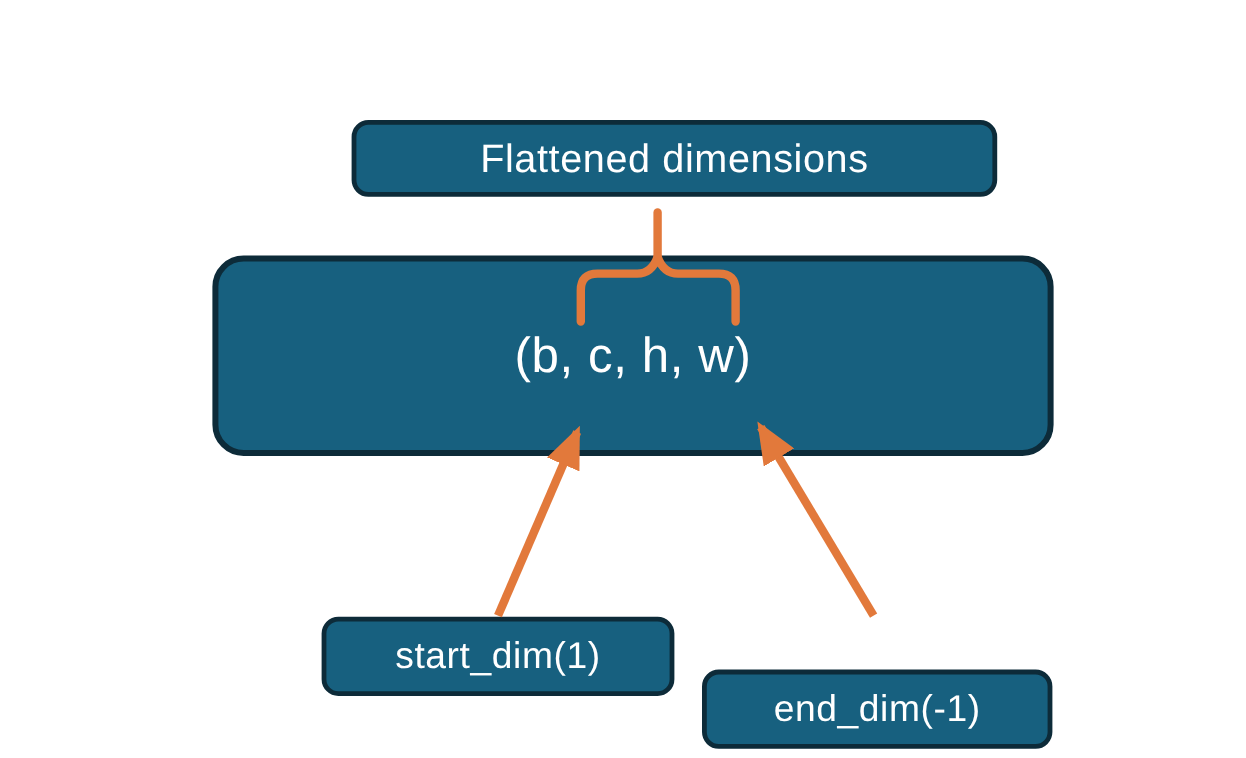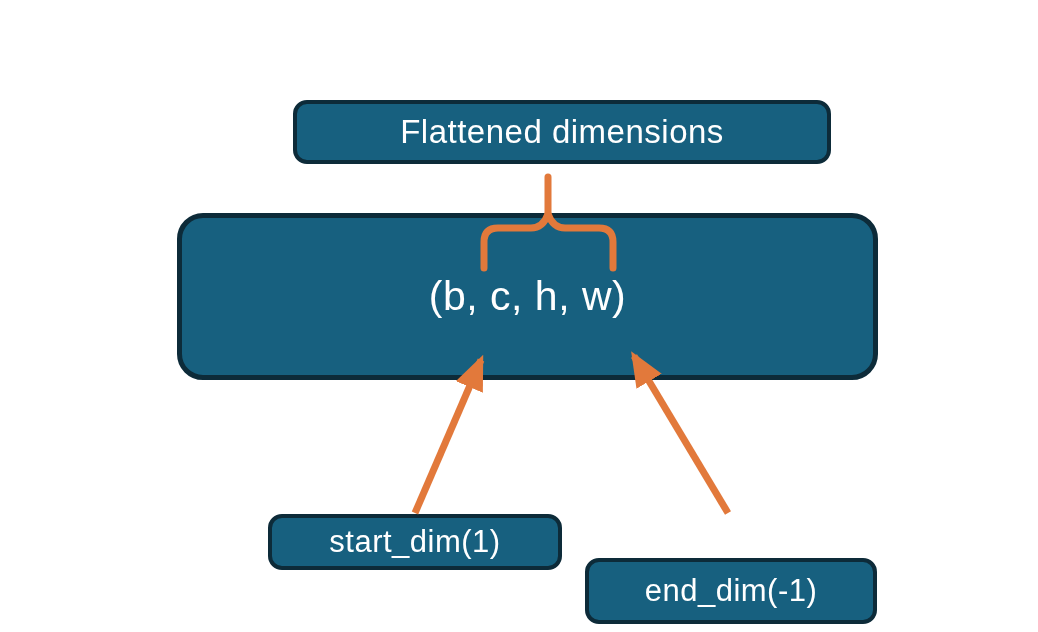--- a/index.html
+++ b/index.html
@@ -41,21 +41,21 @@
     width: 701px;
     height: 167px;
     border-width: 5px;
     border-radius: 26px;
     font-size: 41px;
   }
   .node-bl {
     left: 268px;
     top: 514px;
     width: 294px;
-    height: 56px;
+    height: 66px;
     font-size: 31px;
   }
   .node-br {
     left: 585px;
     top: 514px;
     width: 292px;
     height: 66px;
     font-size: 31px;
     margin-top: 44px;
   }

